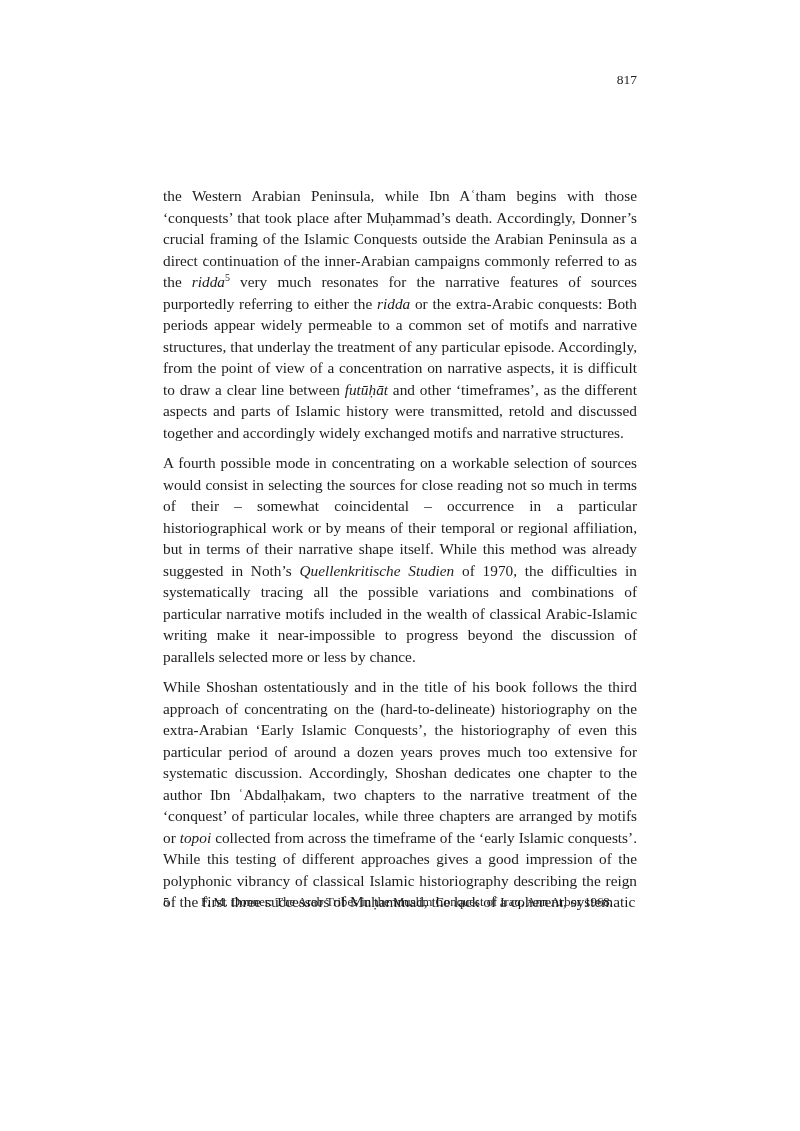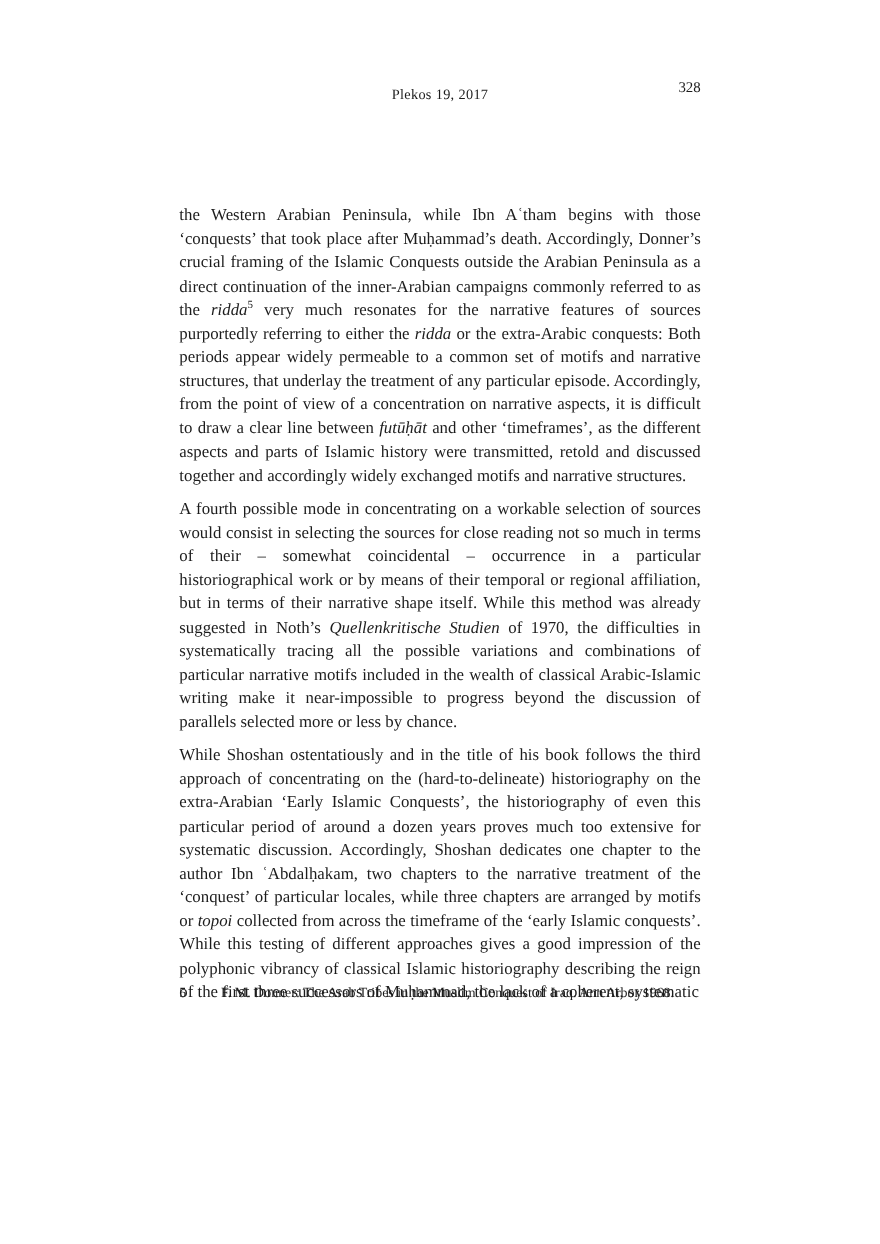--- a/index.html
+++ b/index.html
@@ -75,22 +75,21 @@
   .fn-text {
     flex: 1 1 auto;
   }
 </style>
 </head>
 <body>
 
 <div class="page">
 
   <div class="header">
-    <div class="journal">Plekos 19, 2017</div>
-    <div class="pagenum">328</div>
+    <div class="pagenum">817</div>
   </div>
 
   <div class="body-text">
       <p class="para"><span>the Western Arabian Peninsula, while Ibn Aʿtham begins with those ‘conquests’ that took place after Muḥammad’s death. Accordingly, Donner’s crucial framing of the Islamic Conquests outside the Arabian Peninsula as a direct continuation of the inner-Arabian campaigns commonly referred to as the </span><em>ridda</em><sup>5</sup><span> very much resonates for the narrative features of sources purportedly referring to either the </span><em>ridda</em><span> or the extra-Arabic conquests: Both periods appear widely permeable to a common set of motifs and narrative structures, that underlay the treatment of any particular episode. Accordingly, from the point of view of a concentration on narrative aspects, it is difficult to draw a clear line between </span><em>futūḥāt</em><span> and other ‘timeframes’, as the different aspects and parts of Islamic history were transmitted, retold and discussed together and accordingly widely exchanged motifs and narrative structures.</span></p>
       <p class="para"><span>A fourth possible mode in concentrating on a workable selection of sources would consist in selecting the sources for close reading not so much in terms of their – somewhat coincidental – occurrence in a particular historiographical work or by means of their temporal or regional affiliation, but in terms of their narrative shape itself. While this method was already suggested in Noth’s </span><em>Quellenkritische Studien</em><span> of 1970, the difficulties in systematically tracing all the possible variations and combinations of particular narrative motifs included in the wealth of classical Arabic-Islamic writing make it near-impossible to progress beyond the discussion of parallels selected more or less by chance.</span></p>
       <p class="para"><span>While Shoshan ostentatiously and in the title of his book follows the third approach of concentrating on the (hard-to-delineate) historiography on the extra-Arabian ‘Early Islamic Conquests’, the historiography of even this particular period of around a dozen years proves much too extensive for systematic discussion. Accordingly, Shoshan dedicates one chapter to the author Ibn ʿAbdalḥakam, two chapters to the narrative treatment of the ‘conquest’ of particular locales, while three chapters are arranged by motifs or </span><em>topoi</em><span> collected from across the timeframe of the ‘early Islamic conquests’. While this testing of different approaches gives a good impression of the polyphonic vibrancy of classical Islamic historiography describing the reign of the first three successors of Muḥammad, the lack of a coherent, systematic</span></p>
     </div>
 
   <div class="footnote">
     <span class="fn-num">5</span>

